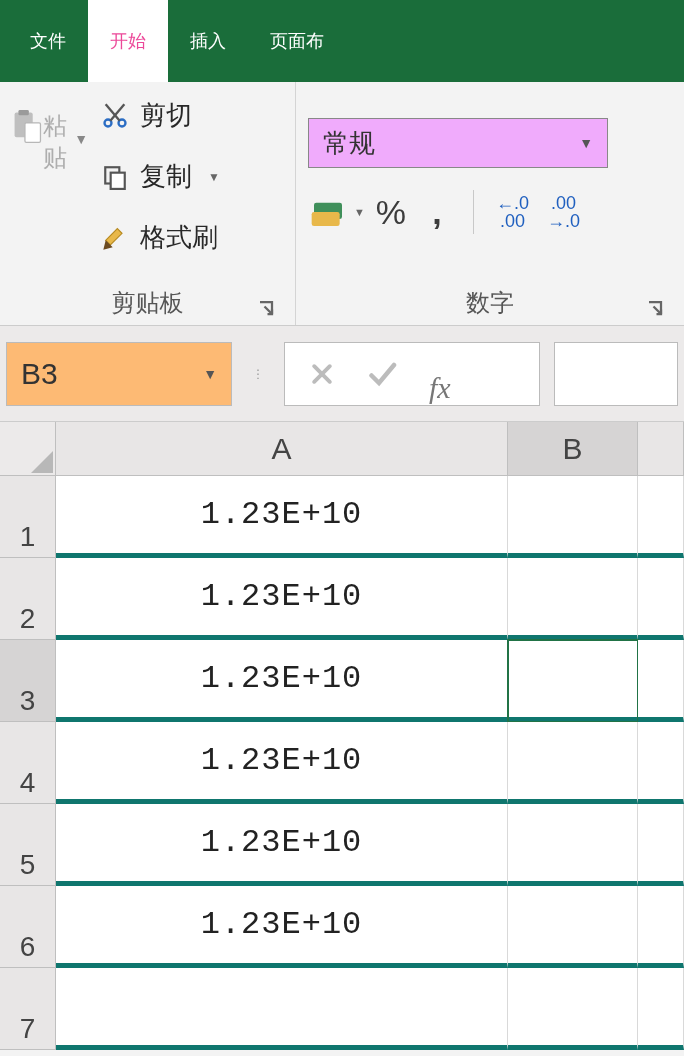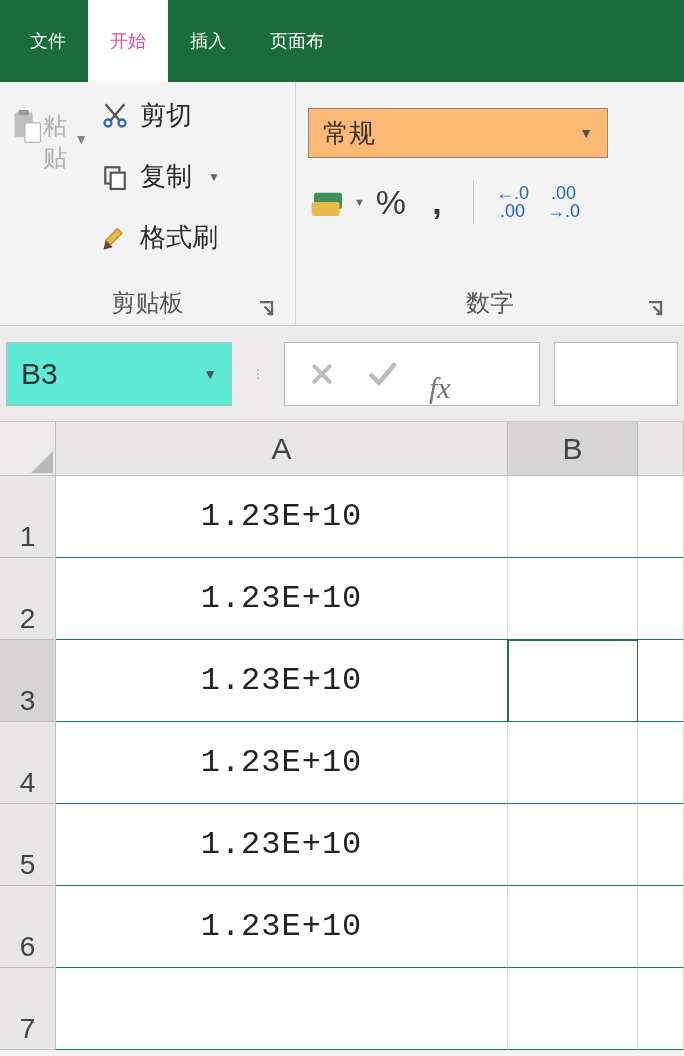--- a/index.html
+++ b/index.html
@@ -101,28 +101,28 @@
   gap: 10px;
   font-size: 26px;
   color: #282828;
   cursor: pointer;
 }
 .clip-cmd .ico { width: 30px; height: 30px; display:flex; align-items:center; justify-content:center; }
 .num-format-box {
   width: 300px;
   height: 50px;
   border: 1px solid #888;
-  background: #fdba74;
+  background: #f0abfc;
   display: flex;
   align-items: center;
   padding: 5px 14px;
   font-size: 26px;
   color: #333;
   justify-content: space-between;
-  margin-top: 16px;
+  margin-top: 26px;
 }
 .nf-arrow { font-size: 14px; color: #555; }
 .num-row {
   display: flex;
   align-items: center;
   margin-top: 22px;
   gap: 6px;
 }
 .num-btn {
   width: 40px;
@@ -153,21 +153,21 @@
   background: #eceaea;
   border-bottom: 1px solid #ccc;
   display: flex;
   align-items: center;
   padding: 0 6px;
   gap: 14px;
 }
 .name-box {
   width: 226px;
   height: 64px;
-  background: #5eead4;
+  background: #fdba74;
   border: 1px solid #bbb;
   display: flex;
   align-items: center;
   justify-content: space-between;
   padding: 0 14px;
   font-size: 30px;
   color: #333;
 }
 .nb-arrow { font-size: 14px; color: #555; }
 .expand-ico {
@@ -236,21 +236,21 @@
   background: #e8e6e6;
   display: flex;
   align-items: flex-end;
   justify-content: center;
   font-size: 28px;
   color: #444;
   padding-bottom: 4px;
 }
 .cell {
   border-right: 1px solid #d9d9d9;
-  border-bottom: 1px solid #0f766e;
+  border-bottom: 5px solid #0f766e;
   background: #fff;
   display: flex;
   align-items: center;
   justify-content: center;
   font-size: 32px;
   color: #222;
   font-family: "SimSun","Courier New",monospace;
   letter-spacing: 1px;
 }
 .cell.ca { width: 452px; }

